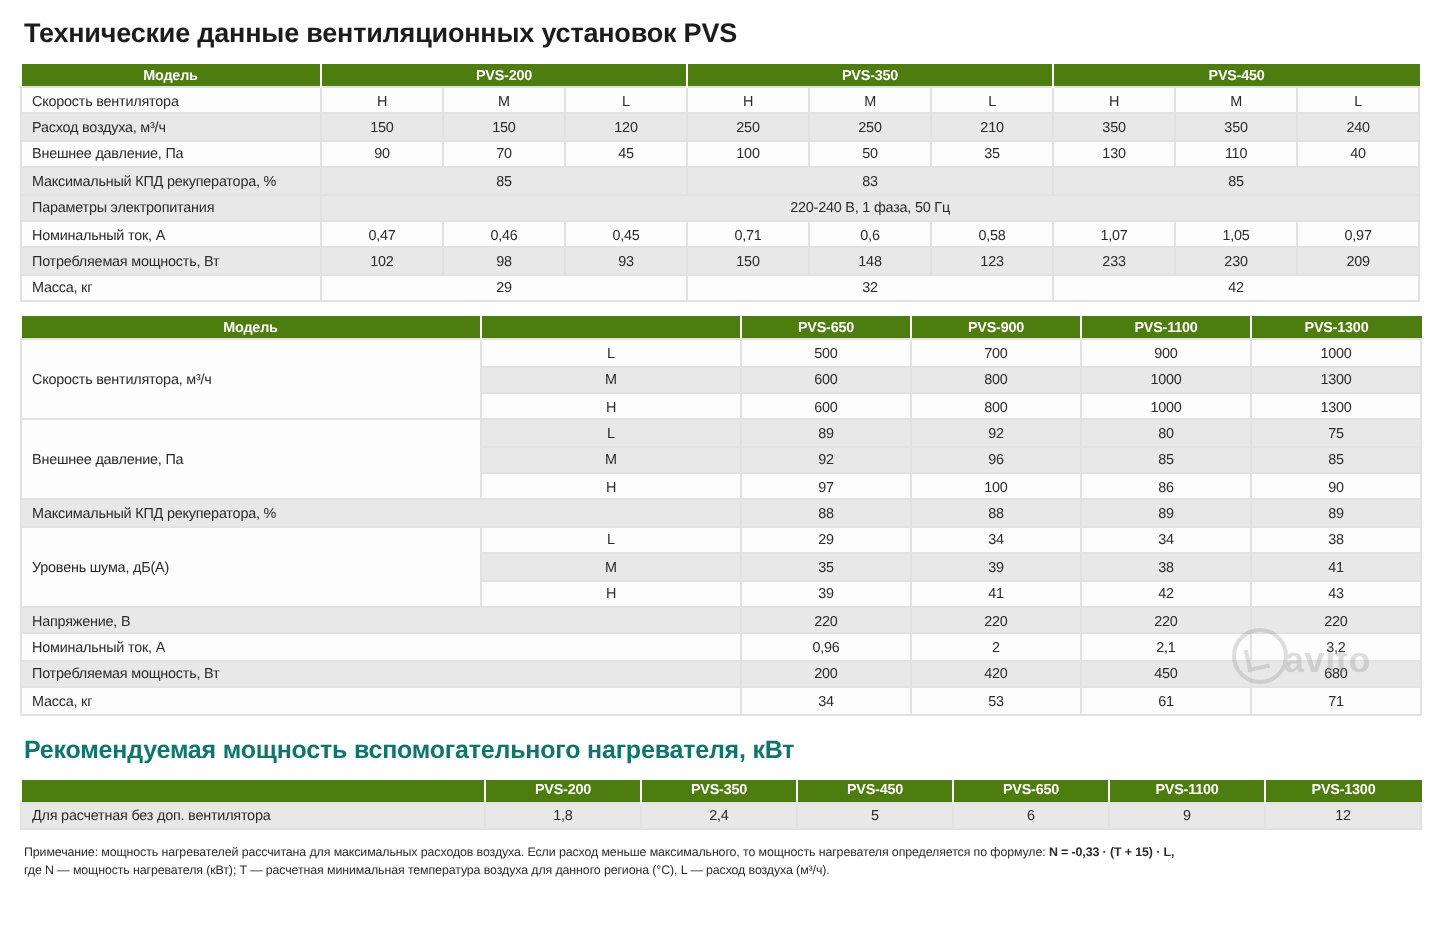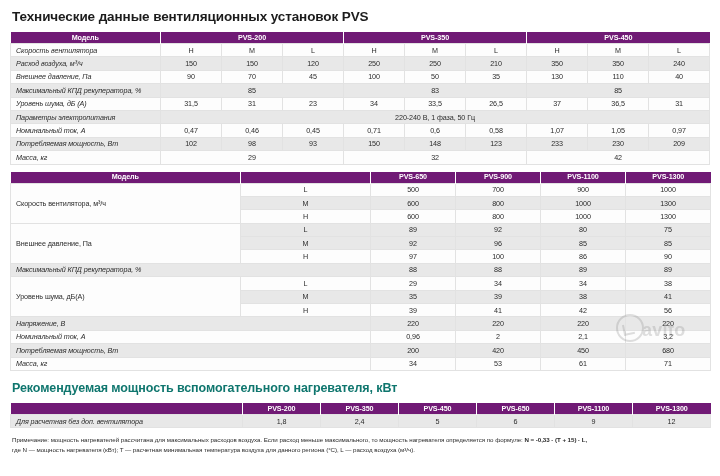--- a/index.html
+++ b/index.html
@@ -46,21 +46,21 @@
 
   table {
     border-collapse: collapse;
     width: 700px;
     table-layout: fixed;
     font-size: 7.2px;
     line-height: 1;
   }
 
   thead th {
-    background: #701a75;
+    background: #4d7c0f;
     color: #ffffff;
     font-weight: bold;
     font-size: 7.2px;
     height: 11px;
     text-align: center;
     border-right: 1px solid #ffffff;
     border-left: 1px solid #ffffff;
     padding: 0;
     letter-spacing: -0.1px;
   }
@@ -79,21 +79,20 @@
     white-space: nowrap;
     overflow: hidden;
   }
 
   tbody tr.shade td { background: #e8e8e8; }
   tbody tr.plain td { background: #fdfdfd; }
 
   td.label {
     text-align: left;
     padding-left: 5px;
-    font-style: italic;
   }
 
   td.merged-label {
     text-align: left;
     padding-left: 5px;
     background: #fdfdfd !important;
     border-top: 1px solid #e2e2e2;
     border-bottom: 1px solid #e2e2e2;
     margin-top: 48px;
   }
@@ -213,32 +212,20 @@
         <td>35</td>
         <td>130</td>
         <td>110</td>
         <td>40</td>
       </tr>
       <tr class="shade">
         <td class="label">Максимальный КПД рекуператора, %</td>
         <td class="span-val" colspan="3">85</td>
         <td class="span-val" colspan="3">83</td>
         <td class="span-val" colspan="3">85</td>
-      </tr>
-      <tr class="plain">
-        <td class="label">Уровень шума, дБ (A)</td>
-        <td>31,5</td>
-        <td>31</td>
-        <td>23</td>
-        <td>34</td>
-        <td>33,5</td>
-        <td>26,5</td>
-        <td>37</td>
-        <td>36,5</td>
-        <td>31</td>
       </tr>
       <tr class="shade">
         <td class="label">Параметры электропитания</td>
         <td class="span-val" colspan="9">220-240 В, 1 фаза, 50 Гц</td>
       </tr>
       <tr class="plain">
         <td class="label">Номинальный ток, А</td>
         <td>0,47</td>
         <td>0,46</td>
         <td>0,45</td>
@@ -360,21 +347,21 @@
         <td>35</td>
         <td>39</td>
         <td>38</td>
         <td>41</td>
       </tr>
       <tr class="plain">
         <td>H</td>
         <td>39</td>
         <td>41</td>
         <td>42</td>
-        <td>56</td>
+        <td>43</td>
       </tr>
 
       <tr class="shade">
         <td class="label" colspan="2">Напряжение, В</td>
         <td>220</td>
         <td>220</td>
         <td>220</td>
         <td>220</td>
       </tr>
       <tr class="plain">

